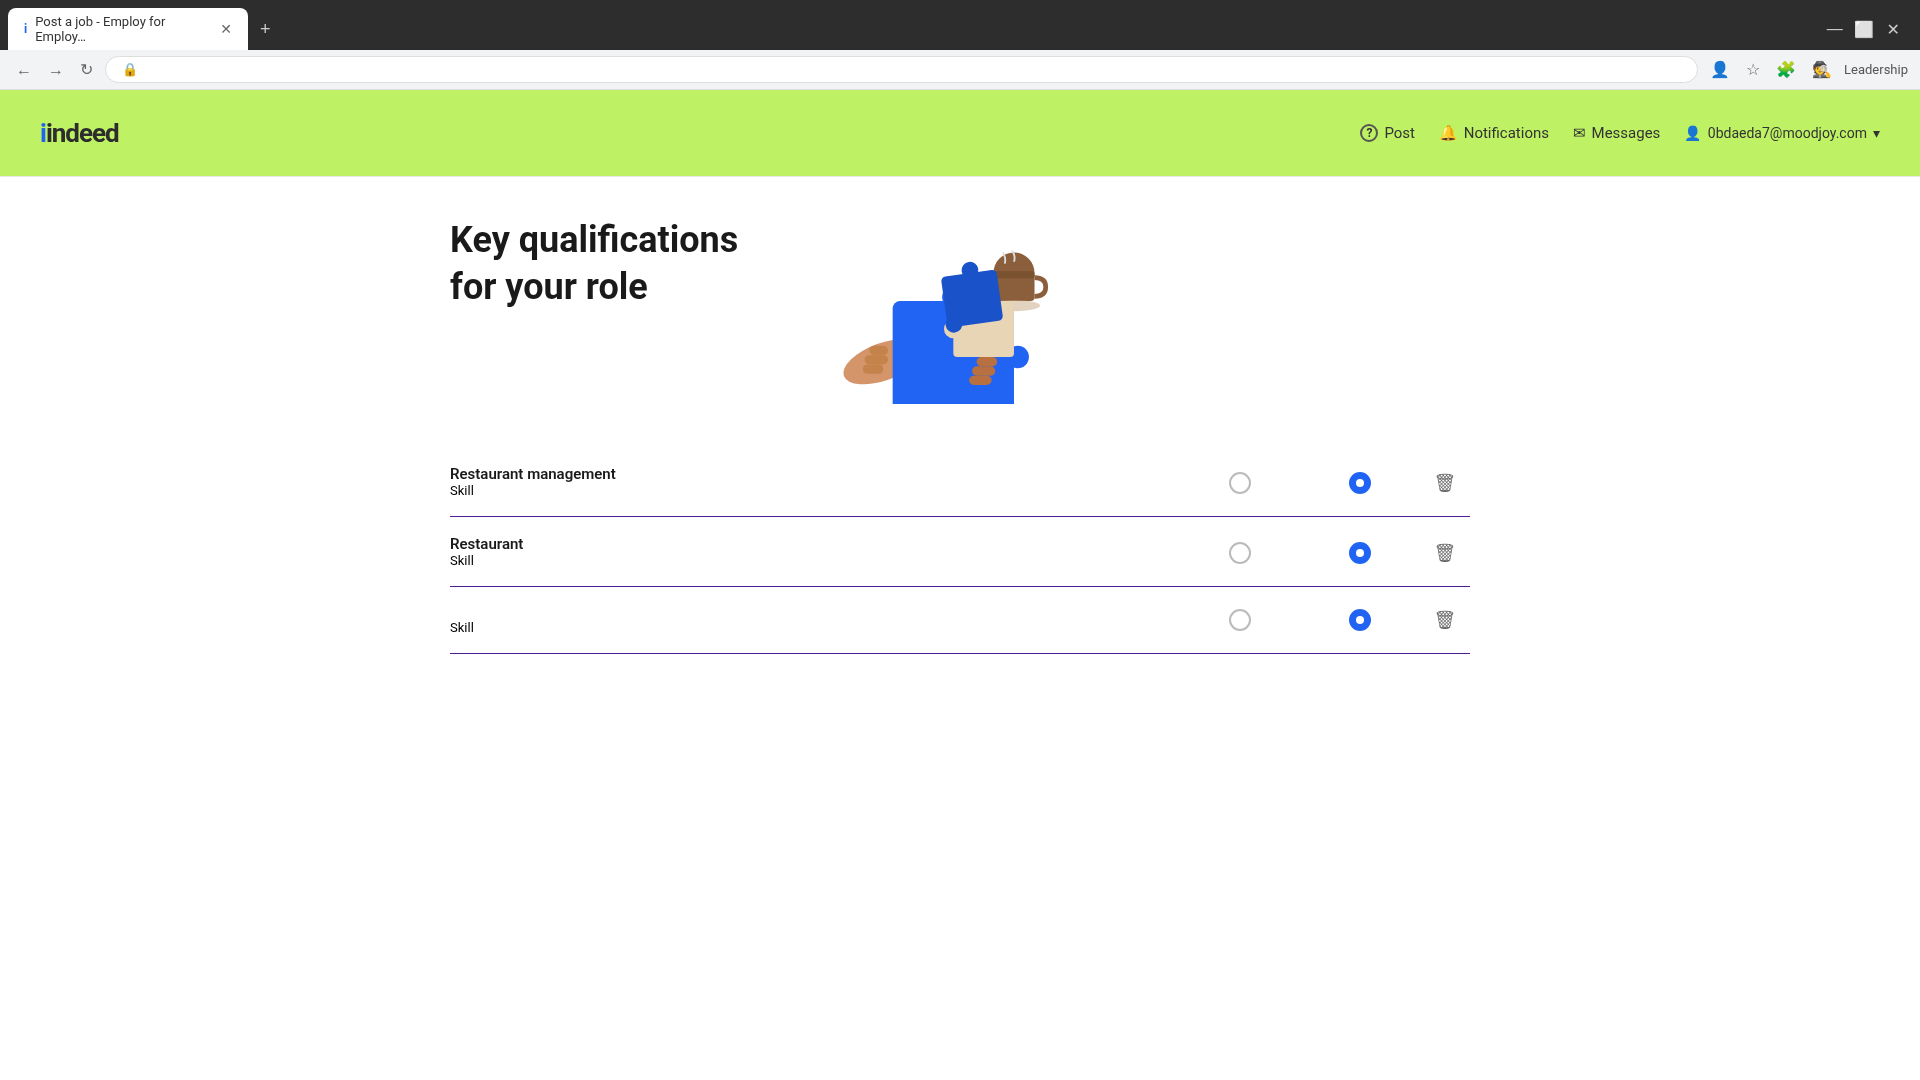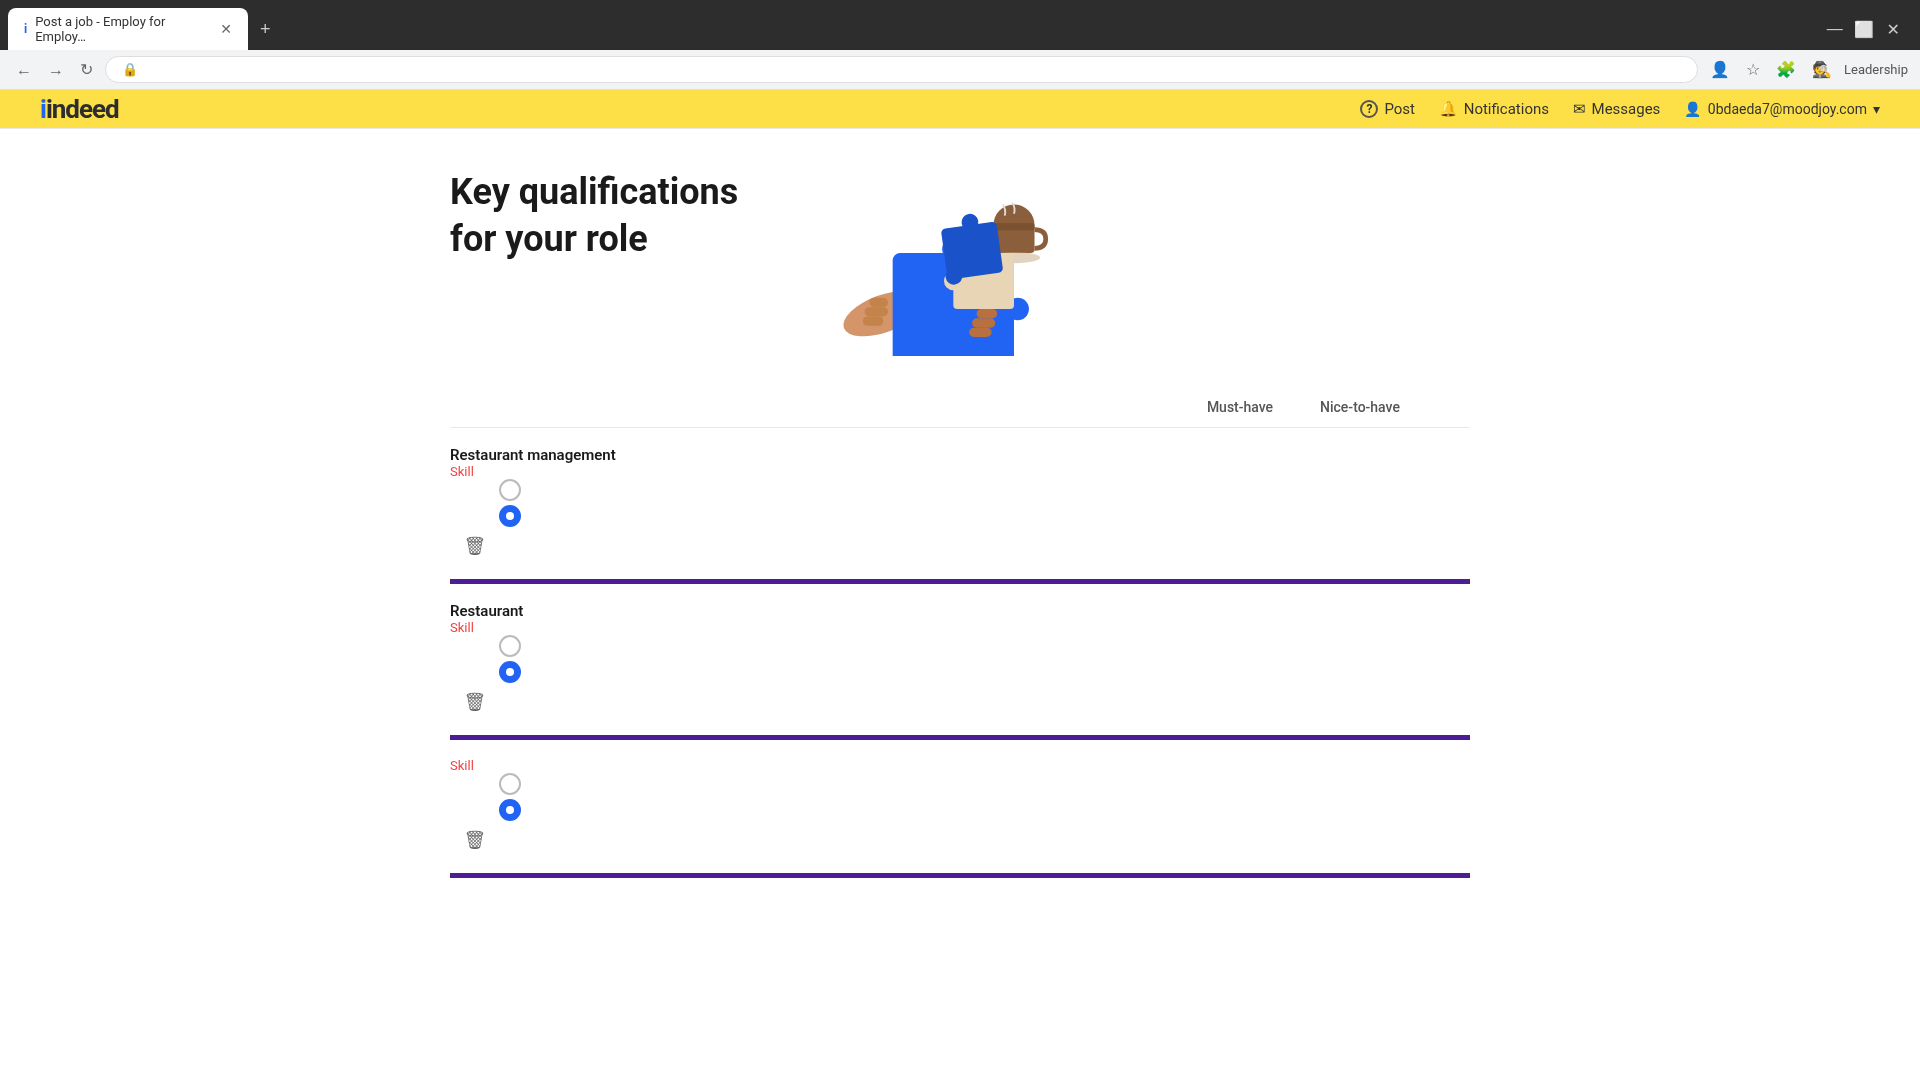--- a/index.html
+++ b/index.html
@@ -15,21 +15,21 @@
     .win-btn { background: transparent; border: none; color: #ccc; font-size: 16px; cursor: pointer; }
 
     .browser-toolbar { background: #f1f3f4; display: flex; align-items: center; padding: 6px 12px; gap: 8px; border-bottom: 1px solid #ddd; }
     .nav-btn { background: transparent; border: none; color: #666; font-size: 16px; cursor: pointer; padding: 4px; border-radius: 50%; }
     .address-bar { flex: 1; background: #fff; border: 1px solid #ddd; border-radius: 20px; padding: 5px 16px; font-size: 13px; color: #333; display: flex; align-items: center; gap: 8px; }
     .address-bar input { border: none; outline: none; flex: 1; font-size: 13px; color: #333; background: transparent; }
     .toolbar-icons { display: flex; gap: 8px; align-items: center; }
     .toolbar-icon { background: transparent; border: none; color: #666; font-size: 16px; cursor: pointer; padding: 4px; }
 
     
-    .page-header { display: flex; align-items: center; justify-content: space-between; padding: 4px 40px; border-bottom: 1px solid #e8e8e8; background: #fde047; }
+    .page-header { display: flex; align-items: center; justify-content: space-between; padding: 28px 40px; border-bottom: 1px solid #e8e8e8; background: #bef264; }
     .indeed-logo { font-size: 26px; font-weight: 700; color: #2164f3; letter-spacing: -1px; }
     .indeed-logo span { color: #2d2d2d; }
     .header-nav { display: flex; align-items: center; gap: 24px; }
     .header-nav-item { display: flex; align-items: center; gap: 6px; font-size: 15px; color: #333; cursor: pointer; text-decoration: none; }
     .header-user { display: flex; align-items: center; gap: 6px; font-size: 14px; color: #333; cursor: pointer; }
 
     
     .main-content { max-width: 1060px; margin: 0 auto; padding: 40px 20px; }
 
     .hero-section { display: flex; align-items: flex-start; justify-content: flex-start; margin-bottom: 50px; }
@@ -40,24 +40,24 @@
 
     .qualifications-intro { margin-bottom: 30px; }
     .qualifications-intro p { font-size: 16px; color: #333; margin-bottom: 8px; }
     .qualifications-intro p.sub { font-size: 14px; color: #666; }
     .quals-header-row { display: flex; align-items: center; padding: 0 0 12px 0; border-bottom: 1px solid #e8e8e8; }
     .quals-header-row .col-name { flex: 1; }
     .quals-header-row .col-must { width: 120px; text-align: center; font-size: 14px; color: #555; font-weight: 500; }
     .quals-header-row .col-nice { width: 120px; text-align: center; font-size: 14px; color: #555; font-weight: 500; }
     .quals-header-row .col-delete { width: 50px; }
 
-    .quals-row { display: flex; align-items: flex-start; padding: 18px 0; border-bottom: 5px solid #4c1d95; flex-direction: column; }
+    .quals-row { display: flex; align-items: flex-end; padding: 18px 0; border-bottom: 1px solid #4c1d95; }
     .quals-row .col-name { flex: 1; }
     .quals-row .col-name .qual-title { font-size: 15px; font-weight: 600; color: #1a1a1a; }
-    .quals-row .col-name .qual-type { font-size: 13px; color: #ef4444; }
+    .quals-row .col-name .qual-type { font-size: 13px; color: #000000; }
     .quals-row .col-must { width: 120px; text-align: center; }
     .quals-row .col-nice { width: 120px; text-align: center; }
     .quals-row .col-delete { width: 50px; text-align: center; }
 
     
     .radio-btn { width: 22px; height: 22px; border-radius: 50%; border: 2px solid #bbb; display: inline-block; position: relative; cursor: pointer; background: #fff; }
     .radio-btn.selected { border-color: #2164f3; background: #2164f3; }
     .radio-btn.selected::after { content: ''; position: absolute; width: 8px; height: 8px; border-radius: 50%; background: #fff; top: 50%; left: 50%; transform: translate(-50%, -50%); }
 
     
@@ -170,26 +170,20 @@
         <rect x="195" y="160" width="25" height="10" rx="5" fill="#b87040"></rect>
         <rect x="200" y="150" width="22" height="10" rx="5" fill="#b87040"></rect>
         <rect x="192" y="170" width="24" height="10" rx="5" fill="#b87040"></rect>
       </svg>
     </div>
   </div>
 
 
   <div>
 
-    <div class="quals-header-row">
-      <div class="col-name"></div>
-      <div class="col-must">Must-have</div>
-      <div class="col-nice">Nice-to-have</div>
-      <div class="col-delete"></div>
-    </div>
 
     <div class="quals-row">
       <div class="col-name">
         <div class="qual-title">Restaurant management</div>
         <div class="qual-type">Skill</div>
       </div>
       <div class="col-must">
         <span class="radio-btn"></span>
       </div>
       <div class="col-nice">

